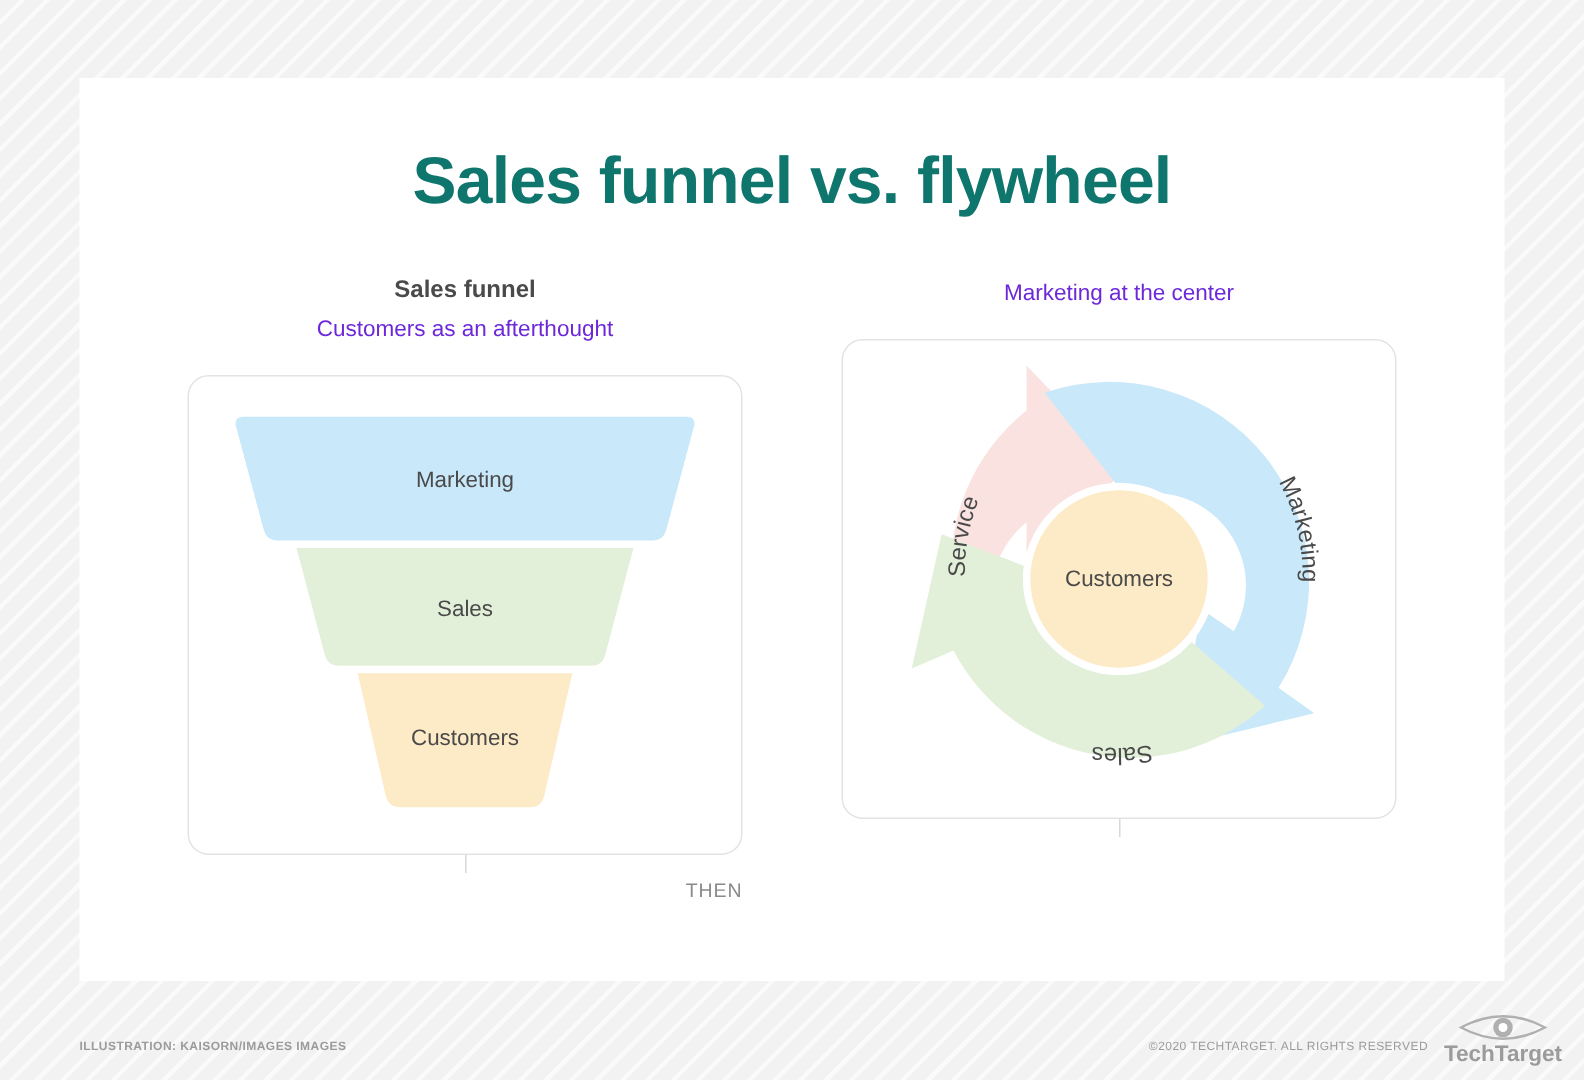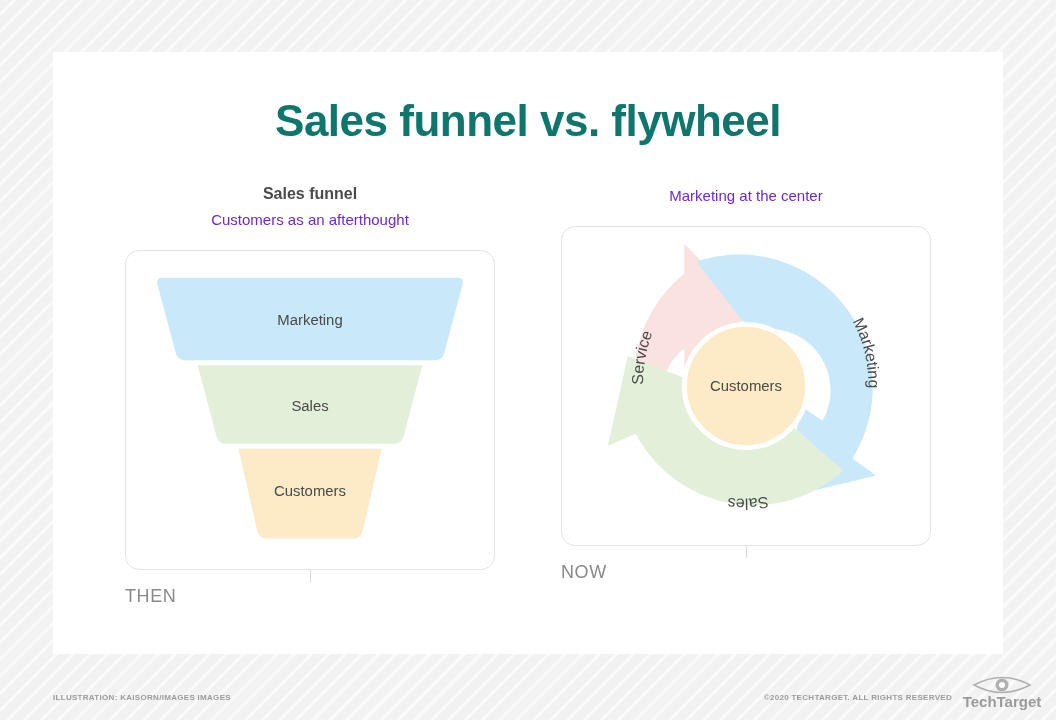--- a/index.html
+++ b/index.html
@@ -117,41 +117,41 @@
     top: 0;
     width: 1px;
     height: 12px;
     background: #d8d8d8;
   }
   .timeline-label {
     position: absolute;
     top: 16px;
     left: 0;
     width: 370px;
-    text-align: left;
-    font-size: 18px;
+    text-align: right;
+    font-size: 13px;
     color: #8a8a8a;
     letter-spacing: 0.6px;
   }
 
   .footer-left {
     position: absolute;
     left: 53px;
     top: 693px;
     font-size: 8px;
     font-weight: bold;
     letter-spacing: 0.3px;
     color: #9b9b9b;
   }
   .footer-right {
     position: absolute;
     right: 104px;
     top: 693px;
     font-size: 8px;
-    font-weight: bold;
+    font-weight: normal;
     letter-spacing: 0.3px;
     color: #9b9b9b;
     padding-left: 21px;
   }
   .tt-logo {
     position: absolute;
     right: 12px;
     top: 672px;
     width: 84px;
     height: 40px;
@@ -241,21 +241,20 @@
         <text class="wheel-label">
           <textPath href="#arcSales" startOffset="50%" text-anchor="middle">
             <tspan id="wheel-label-2">Sales</tspan>
           </textPath>
         </text>
       </svg>
     </div>
 
     <div class="timeline">
       <div class="timeline-tick"></div>
-      <div class="timeline-label">NOW</div>
     </div>
   </div>
 </div>
 
 <div class="footer-left">ILLUSTRATION: KAISORN/IMAGES IMAGES</div>
 <div class="footer-right">©2020 TECHTARGET. ALL RIGHTS RESERVED</div>
 
 <svg class="tt-logo" viewBox="0 0 84 40">
   <g fill="none" stroke="#b0b0b0" stroke-width="1.6">
     <path d="M14,13 Q42,-2 70,13 Q42,28 14,13 Z"></path>

